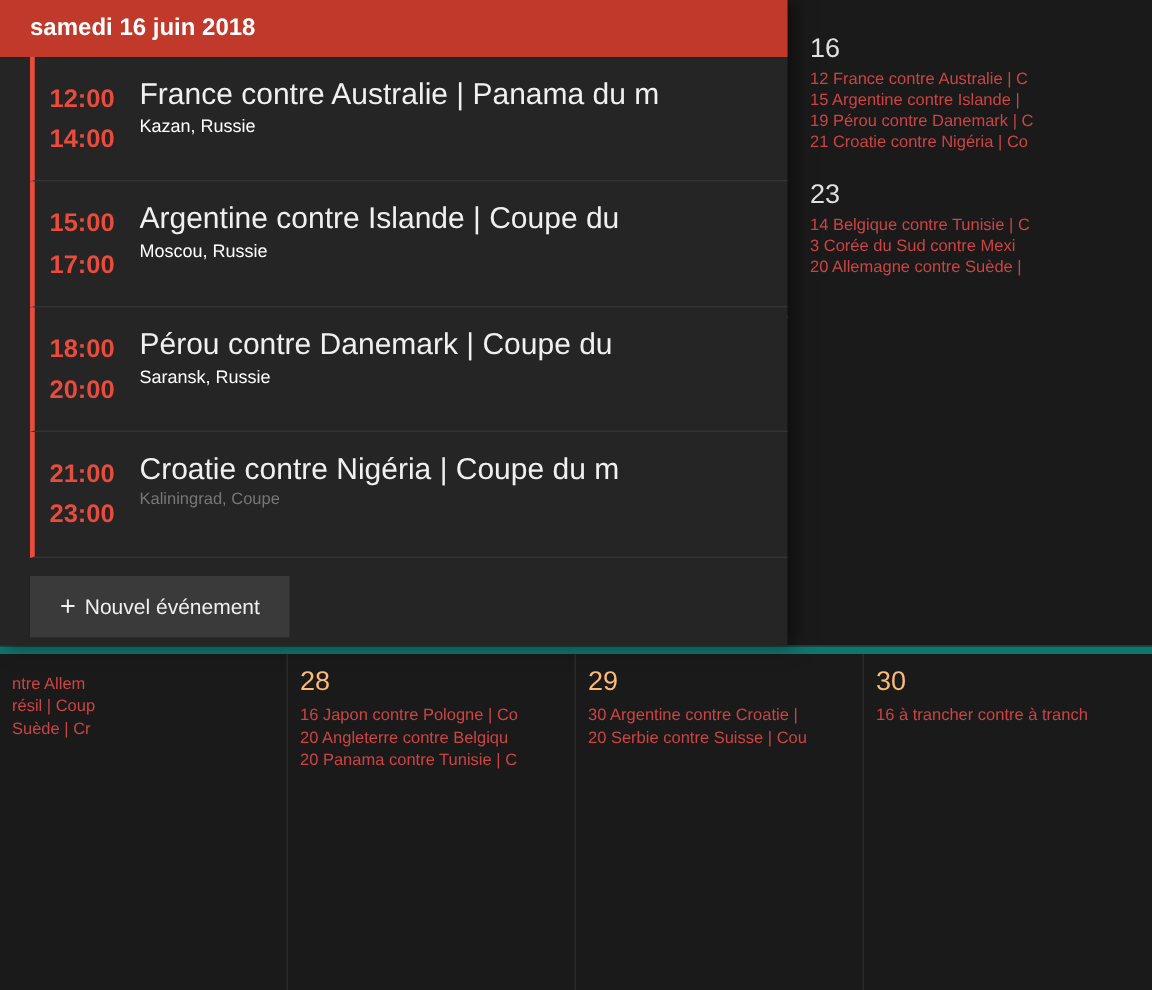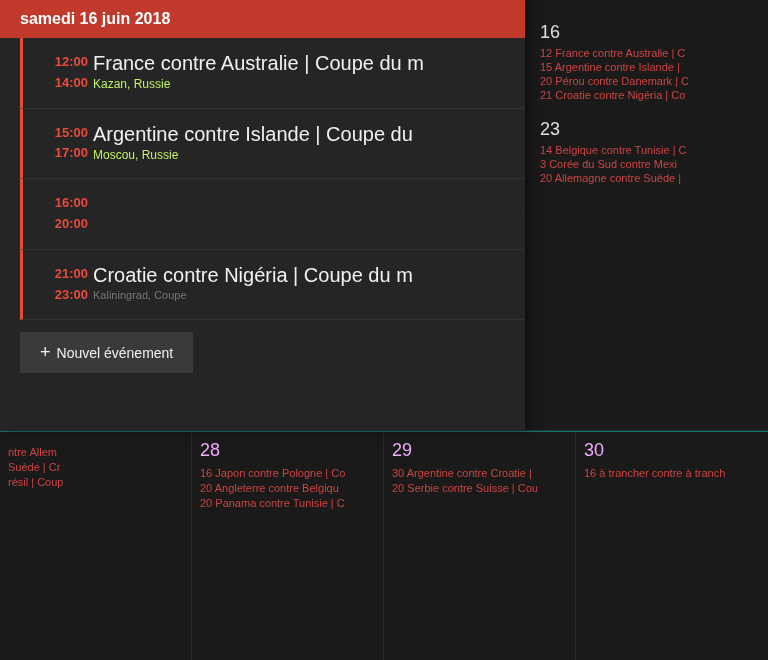--- a/index.html
+++ b/index.html
@@ -69,45 +69,44 @@
       top: 0;
       bottom: 0;
       width: 3px;
       background-color: #e74c3c;
     }
 
     .event-time {
       display: flex;
       flex-direction: column;
       color: #e74c3c;
-      font-size: 13px;
+      font-size: 17px;
       font-weight: 600;
       min-width: 55px;
       line-height: 1.6;
-      text-align: right;
     }
 
     .event-details {
       flex: 1;
       padding-left: 5px;
       overflow: hidden;
     }
 
     .event-title {
       font-size: 20px;
       font-weight: 400;
       color: #f0f0f0;
       white-space: nowrap;
       overflow: hidden;
       text-overflow: ellipsis;
     }
 
     .event-location {
       font-size: 12px;
-      color: #bef264;
+      color: #ffffff;
       margin-top: 2px;
     }
 
     .new-event-btn {
       display: flex;
       align-items: center;
       gap: 6px;
       background-color: #3a3a3a;
       color: #f0f0f0;
       border: none;
@@ -155,39 +154,39 @@
       font-size: 18px;
       position: absolute;
       left: 520px;
       top: 200px;
     }
 
     
     .bottom-section {
       flex: 1;
       background-color: #1a1a1a;
-      border-top: 1px solid #0f766e;
+      border-top: 5px solid #0f766e;
       display: grid;
       grid-template-columns: repeat(4, 1fr);
       overflow: hidden;
     }
 
     .bottom-day-col {
       border-right: 1px solid #2a2a2a;
       padding: 8px 8px;
       overflow: hidden;
     }
 
     .bottom-day-col:last-child {
       border-right: none;
     }
 
     .bottom-day-num {
       font-size: 18px;
-      color: #f0abfc;
+      color: #fdba74;
       margin-bottom: 6px;
     }
 
     .bottom-event {
       font-size: 11px;
       color: #cc4444;
       margin-bottom: 3px;
       white-space: nowrap;
       overflow: hidden;
       text-overflow: ellipsis;
@@ -207,40 +206,44 @@
       </div>
 
       <div class="event-list">
 
         <div class="event-item">
           <div class="event-time">
             <span>12:00</span>
             <span>14:00</span>
           </div>
           <div class="event-details">
-            <div class="event-title">France contre Australie | Coupe du m</div>
+            <div class="event-title">France contre Australie | Panama du m</div>
             <div class="event-location">Kazan, Russie</div>
           </div>
         </div>
 
         <div class="event-item">
           <div class="event-time">
             <span>15:00</span>
             <span>17:00</span>
           </div>
           <div class="event-details">
             <div class="event-title">Argentine contre Islande | Coupe du</div>
             <div class="event-location">Moscou, Russie</div>
           </div>
         </div>
 
         <div class="event-item">
           <div class="event-time">
-            <span>16:00</span>
+            <span>18:00</span>
             <span>20:00</span>
+          </div>
+          <div class="event-details">
+            <div class="event-title">Pérou contre Danemark | Coupe du</div>
+            <div class="event-location">Saransk, Russie</div>
           </div>
         </div>
 
         <div class="event-item">
           <div class="event-time">
             <span>21:00</span>
             <span>23:00</span>
           </div>
           <div class="event-details">
             <div class="event-title">Croatie contre Nigéria | Coupe du m</div>
@@ -258,21 +261,21 @@
     </div>
 
     <div class="right-calendar">
 
       <div class="right-cal-chevron">›</div>
 
       <div class="right-cal-week">
         <div class="right-cal-day-num">16</div>
         <div class="right-cal-event">12 France contre Australie | C</div>
         <div class="right-cal-event">15 Argentine contre Islande |</div>
-        <div class="right-cal-event">20 Pérou contre Danemark | C</div>
+        <div class="right-cal-event">19 Pérou contre Danemark | C</div>
         <div class="right-cal-event">21 Croatie contre Nigéria | Co</div>
       </div>
 
       <div class="right-cal-week">
         <div class="right-cal-day-num">23</div>
         <div class="right-cal-event">14 Belgique contre Tunisie | C</div>
         <div class="right-cal-event">3 Corée du Sud contre Mexi</div>
         <div class="right-cal-event">20 Allemagne contre Suède |</div>
       </div>
 
@@ -280,22 +283,22 @@
 
   </div>
 
   <div style="height:1px; background:#333;"></div>
 
   <div class="bottom-section">
 
     <div class="bottom-day-col">
       <div class="bottom-day-num"></div>
       <div class="bottom-event">ntre Allem</div>
+      <div class="bottom-event">résil | Coup</div>
       <div class="bottom-event">Suède | Cr</div>
-      <div class="bottom-event">résil | Coup</div>
     </div>
 
     <div class="bottom-day-col">
       <div class="bottom-day-num">28</div>
       <div class="bottom-event">16 Japon contre Pologne | Co</div>
       <div class="bottom-event">20 Angleterre contre Belgiqu</div>
       <div class="bottom-event">20 Panama contre Tunisie | C</div>
     </div>
 
     <div class="bottom-day-col">

